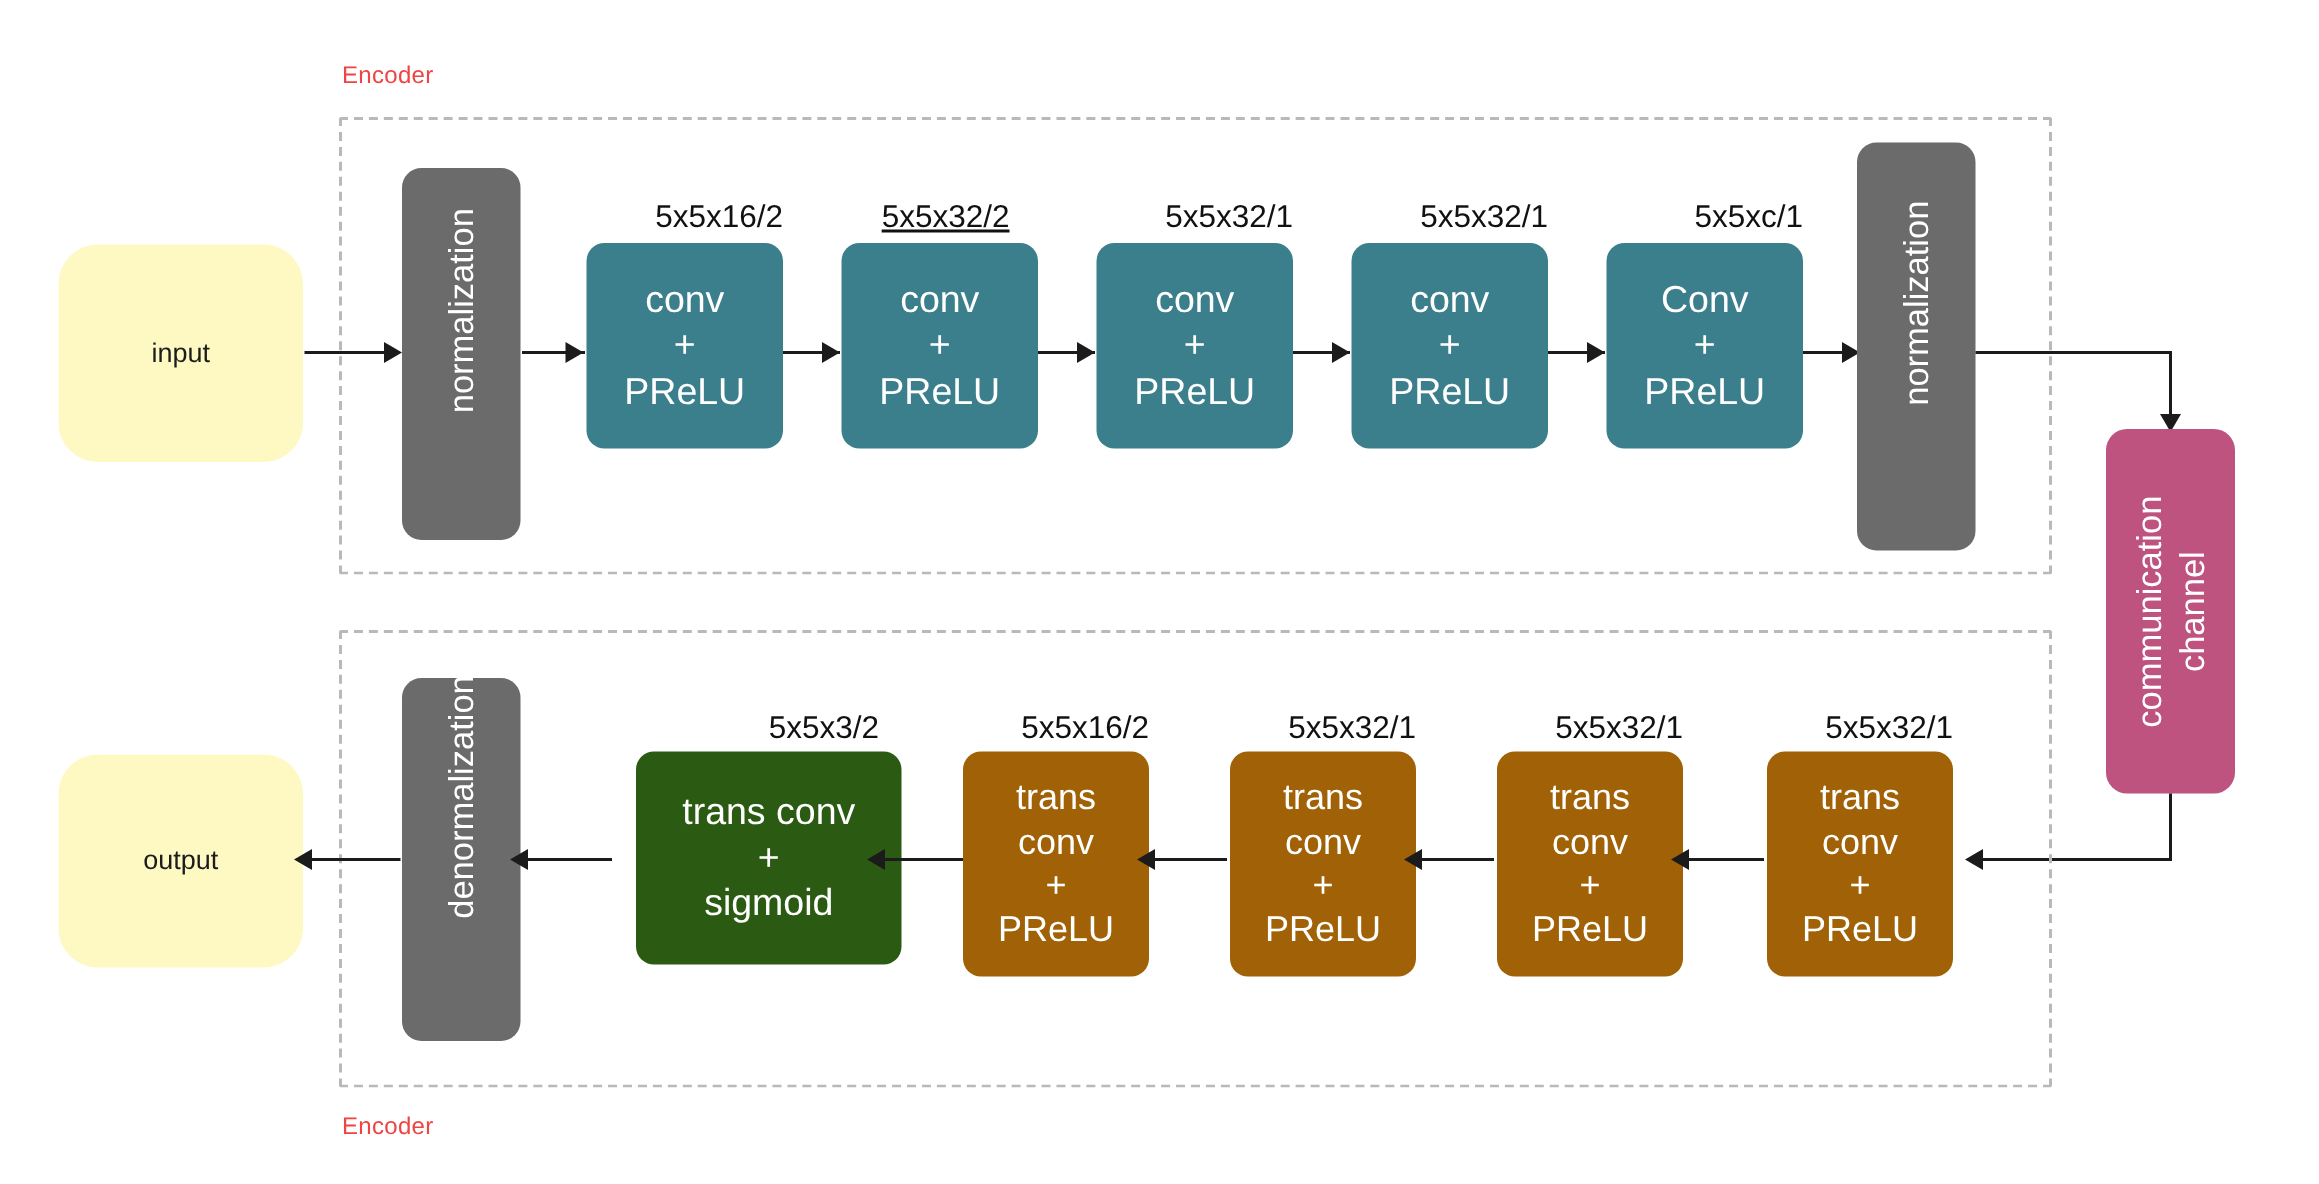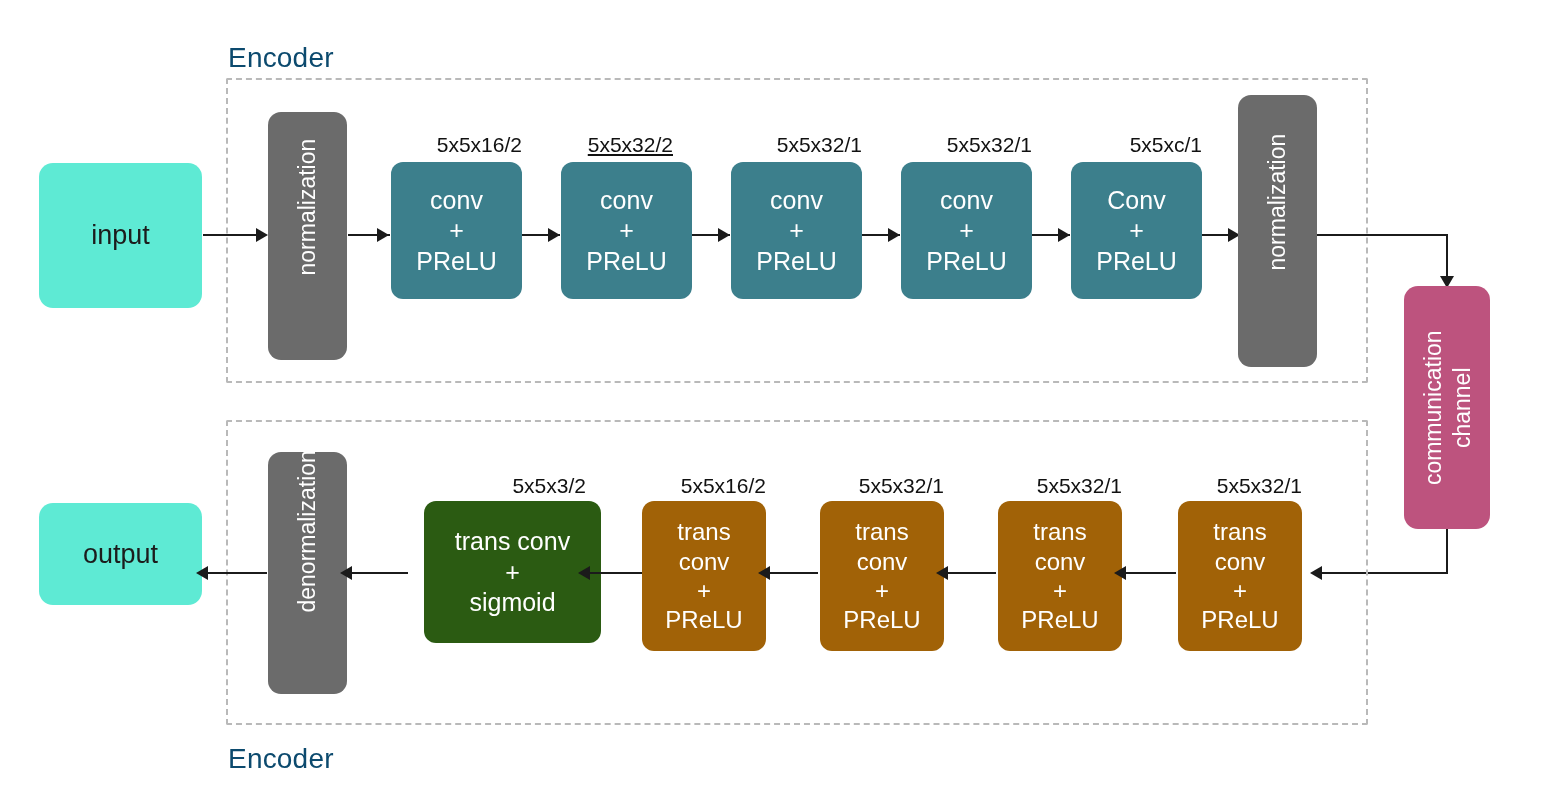--- a/index.html
+++ b/index.html
@@ -1,27 +1,27 @@
 <!DOCTYPE html>
 <html><head>
 <meta charset="utf-8">
 <style>
   html,body{margin:0;padding:0;background:#ffffff;}
   body{width:1546px;height:789px;position:relative;overflow:hidden;
        font-family:"Liberation Sans","DejaVu Sans",sans-serif;}
   #stage{position:absolute;left:0;top:0;width:1546px;height:789px;}
 
   .dashed-group{position:absolute;border:2px dashed #b9b9b9;border-radius:2px;box-sizing:border-box;}
-  .group-label{position:absolute;color:#0c4a6e;font-size:28px;letter-spacing:.2px;white-space:nowrap;}
+  .group-label{position:absolute;color:#ef4444;font-size:16px;letter-spacing:.2px;white-space:nowrap;}
 
   .node{position:absolute;box-sizing:border-box;display:flex;align-items:center;
         justify-content:center;text-align:center;border-radius:12px;line-height:1.22;}
   .node .lbl{display:block;width:100%;}
 
-  .io-box{background:#5eead4;color:#1c1c1c;font-size:27px;border-radius:14px;}
+  .io-box{background:#fef9c3;color:#1c1c1c;font-size:18px;border-radius:26px;}
   .norm-box{background:#6b6b6b;color:#ffffff;font-size:23px;border-radius:13px;}
   .norm-box .lbl{transform:rotate(-90deg);white-space:nowrap;}
   .conv-box{background:#3c7f8c;color:#ffffff;font-size:25px;}
   .trans-box{background:#a16207;color:#ffffff;font-size:24px;}
   .sigmoid-box{background:#2b5b12;color:#ffffff;font-size:25px;}
   .channel-box{background:#bd537e;color:#ffffff;font-size:23px;border-radius:14px;
                display:flex;align-items:center;justify-content:center;}
   .channel-inner{transform:rotate(-90deg);white-space:nowrap;line-height:1.25;text-align:center;}
 
   .kcap{position:absolute;color:#111111;font-size:21px;white-space:nowrap;text-align:right;}
@@ -110,21 +110,21 @@
     <span class="channel-inner"><span>communication</span><br><span>channel</span></span>
   </div>
 
   <div class="edge v" style="left:1446px;top:529px;height:45px;"></div>
   <div class="edge h" style="left:1320px;top:572px;width:128px;"></div>
   <div class="arrow left" style="left:1310px;top:566px;"></div>
 
   <div class="dashed-group" style="left:226px;top:420px;width:1142px;height:305px;"></div>
   <div class="group-label" style="left:228px;top:743px;">Encoder</div>
 
-  <div class="node io-box" style="left:39px;top:503px;width:163px;height:102px;">
+  <div class="node io-box" style="left:39px;top:503px;width:163px;height:142px;">
     <span class="lbl">output</span>
   </div>
 
   <div class="edge h" style="left:205px;top:572px;width:62px;"></div>
   <div class="arrow left" style="left:196px;top:566px;"></div>
 
   <div class="node norm-box" style="left:268px;top:452px;width:79px;height:242px;">
     <span class="lbl">denormalization</span>
   </div>
 

